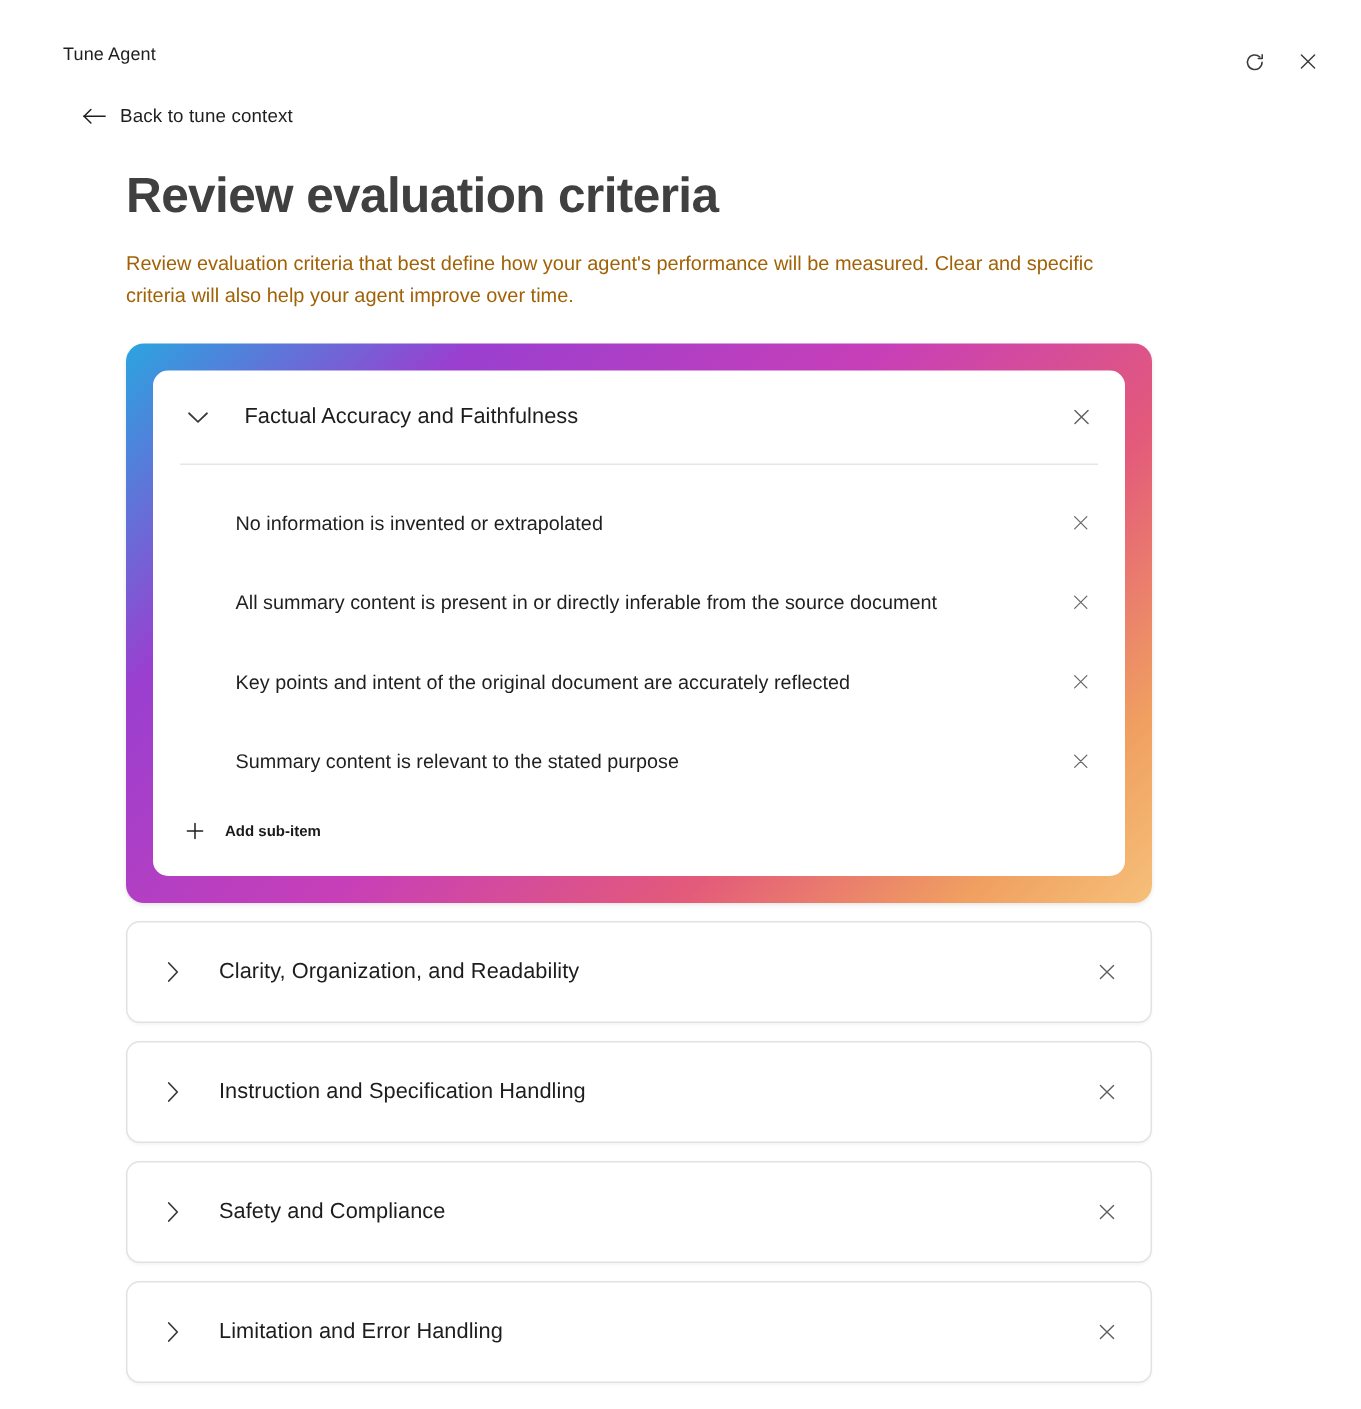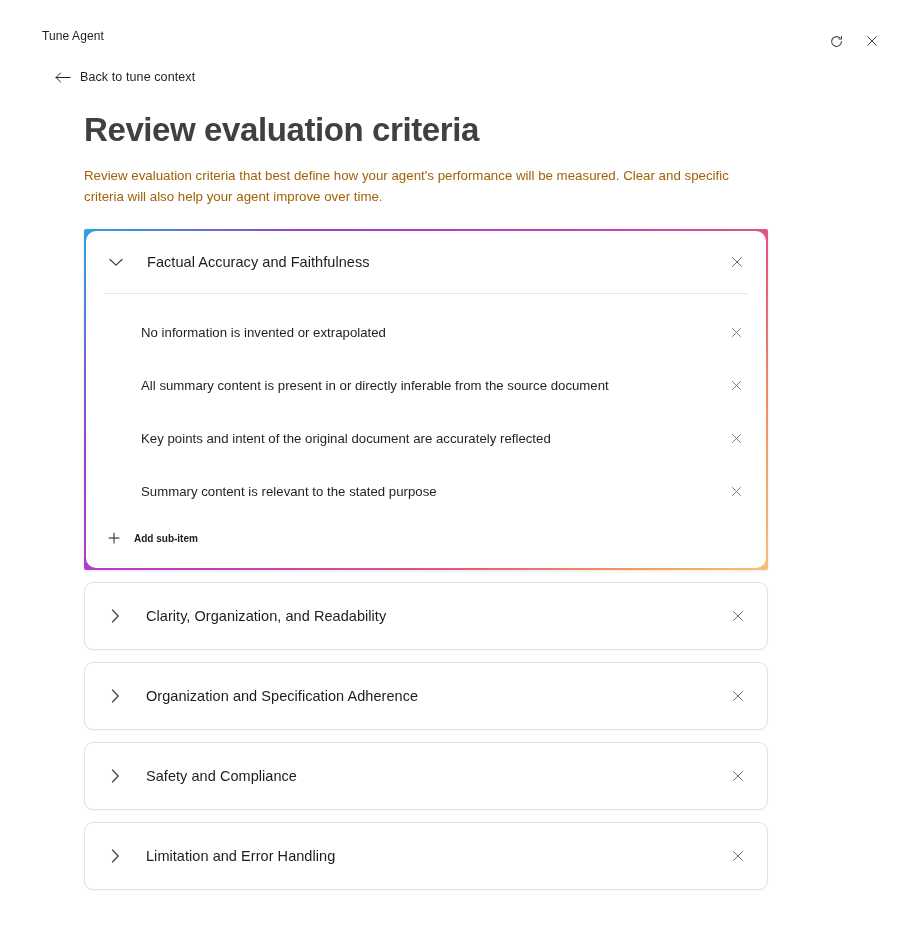--- a/index.html
+++ b/index.html
@@ -94,22 +94,22 @@
   }
 
   
   .criteria-list {
     margin-top: 22px;
     width: 684px;
   }
 
   
   .card-gradient {
-    border-radius: 2px;
-    padding: 2px;
+    border-radius: 12px;
+    padding: 18px;
     background: linear-gradient(135deg, #2aa5e0 0%, #9a3fd0 22%, #c73fb8 48%, #e35a7a 70%, #f0a060 88%, #f6c07a 100%);
     box-shadow: 0 1px 3px rgba(0,0,0,0.10);
   }
   .card-inner {
     background: #ffffff;
     border-radius: 10px;
     overflow: hidden;
   }
   .card-header {
     display: flex;
@@ -321,21 +321,21 @@
         </svg>
       </span>
     </div>
 
     <div class="card-collapsed">
       <span class="chev">
         <svg width="9" height="14" viewBox="0 0 9 14" fill="none" stroke="currentColor" stroke-width="1.15">
           <path d="M1.5 1l5.7 6-5.7 6" stroke-linecap="round" stroke-linejoin="round"></path>
         </svg>
       </span>
-      <span class="card-title">Organization and Specification Adherence</span>
+      <span class="card-title">Instruction and Specification Handling</span>
       <span class="x-btn">
         <svg width="14" height="14" viewBox="0 0 16 16" fill="none" stroke="currentColor" stroke-width="1.05">
           <path d="M3 3l10 10M13 3L3 13" stroke-linecap="round"></path>
         </svg>
       </span>
     </div>
 
     <div class="card-collapsed">
       <span class="chev">
         <svg width="9" height="14" viewBox="0 0 9 14" fill="none" stroke="currentColor" stroke-width="1.15">

